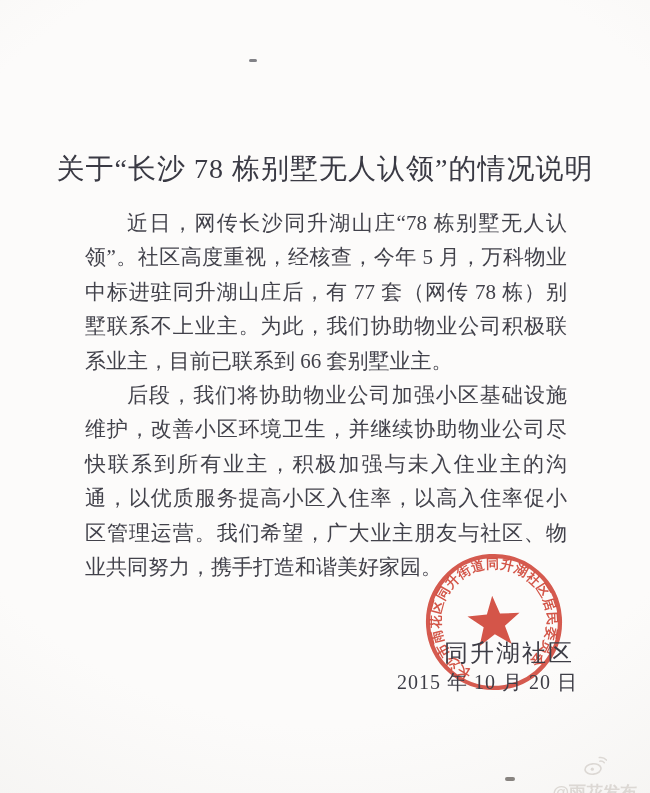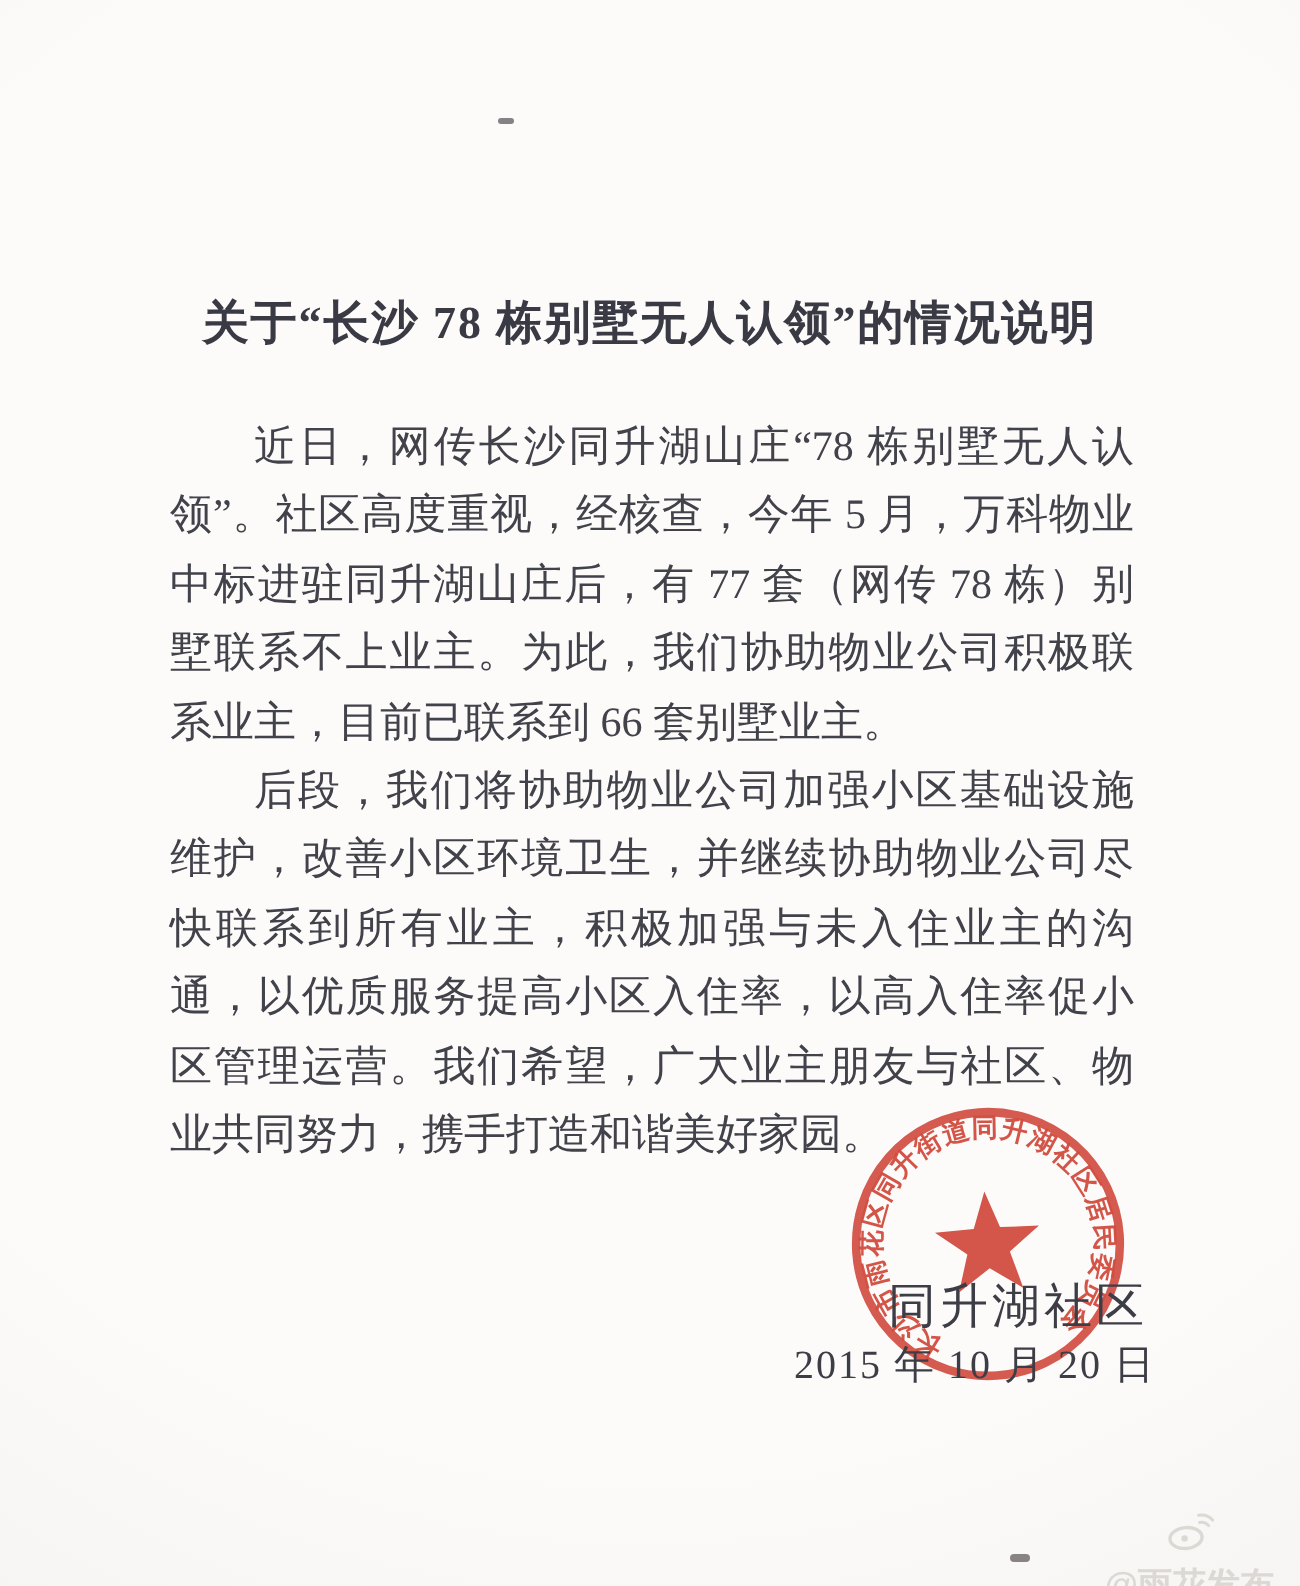--- a/index.html
+++ b/index.html
@@ -9,21 +9,21 @@
     font-family:"Liberation Serif","DejaVu Serif",serif;
   }
   .page{
     position:absolute;inset:0;
     background:
       radial-gradient(ellipse 120% 90% at 50% 42%, #fcfbfa 55%, #f3f2f0 88%, #ecebe9 100%);
   }
   .page-title{
     position:absolute;top:131px;left:0;width:650px;
     text-align:center;
-    font-size:23px;font-weight:bold;letter-spacing:1px;
+    font-size:28px;font-weight:normal;letter-spacing:1px;
     color:#3a3a44;
   }
   .body-text{
     position:absolute;left:85px;top:206px;width:482px;
     font-size:21px;line-height:34.4px;
     color:#42424b;
     text-align:justify;
   }
   .body-text p{margin:0;text-indent:2em;}
   .seal{

